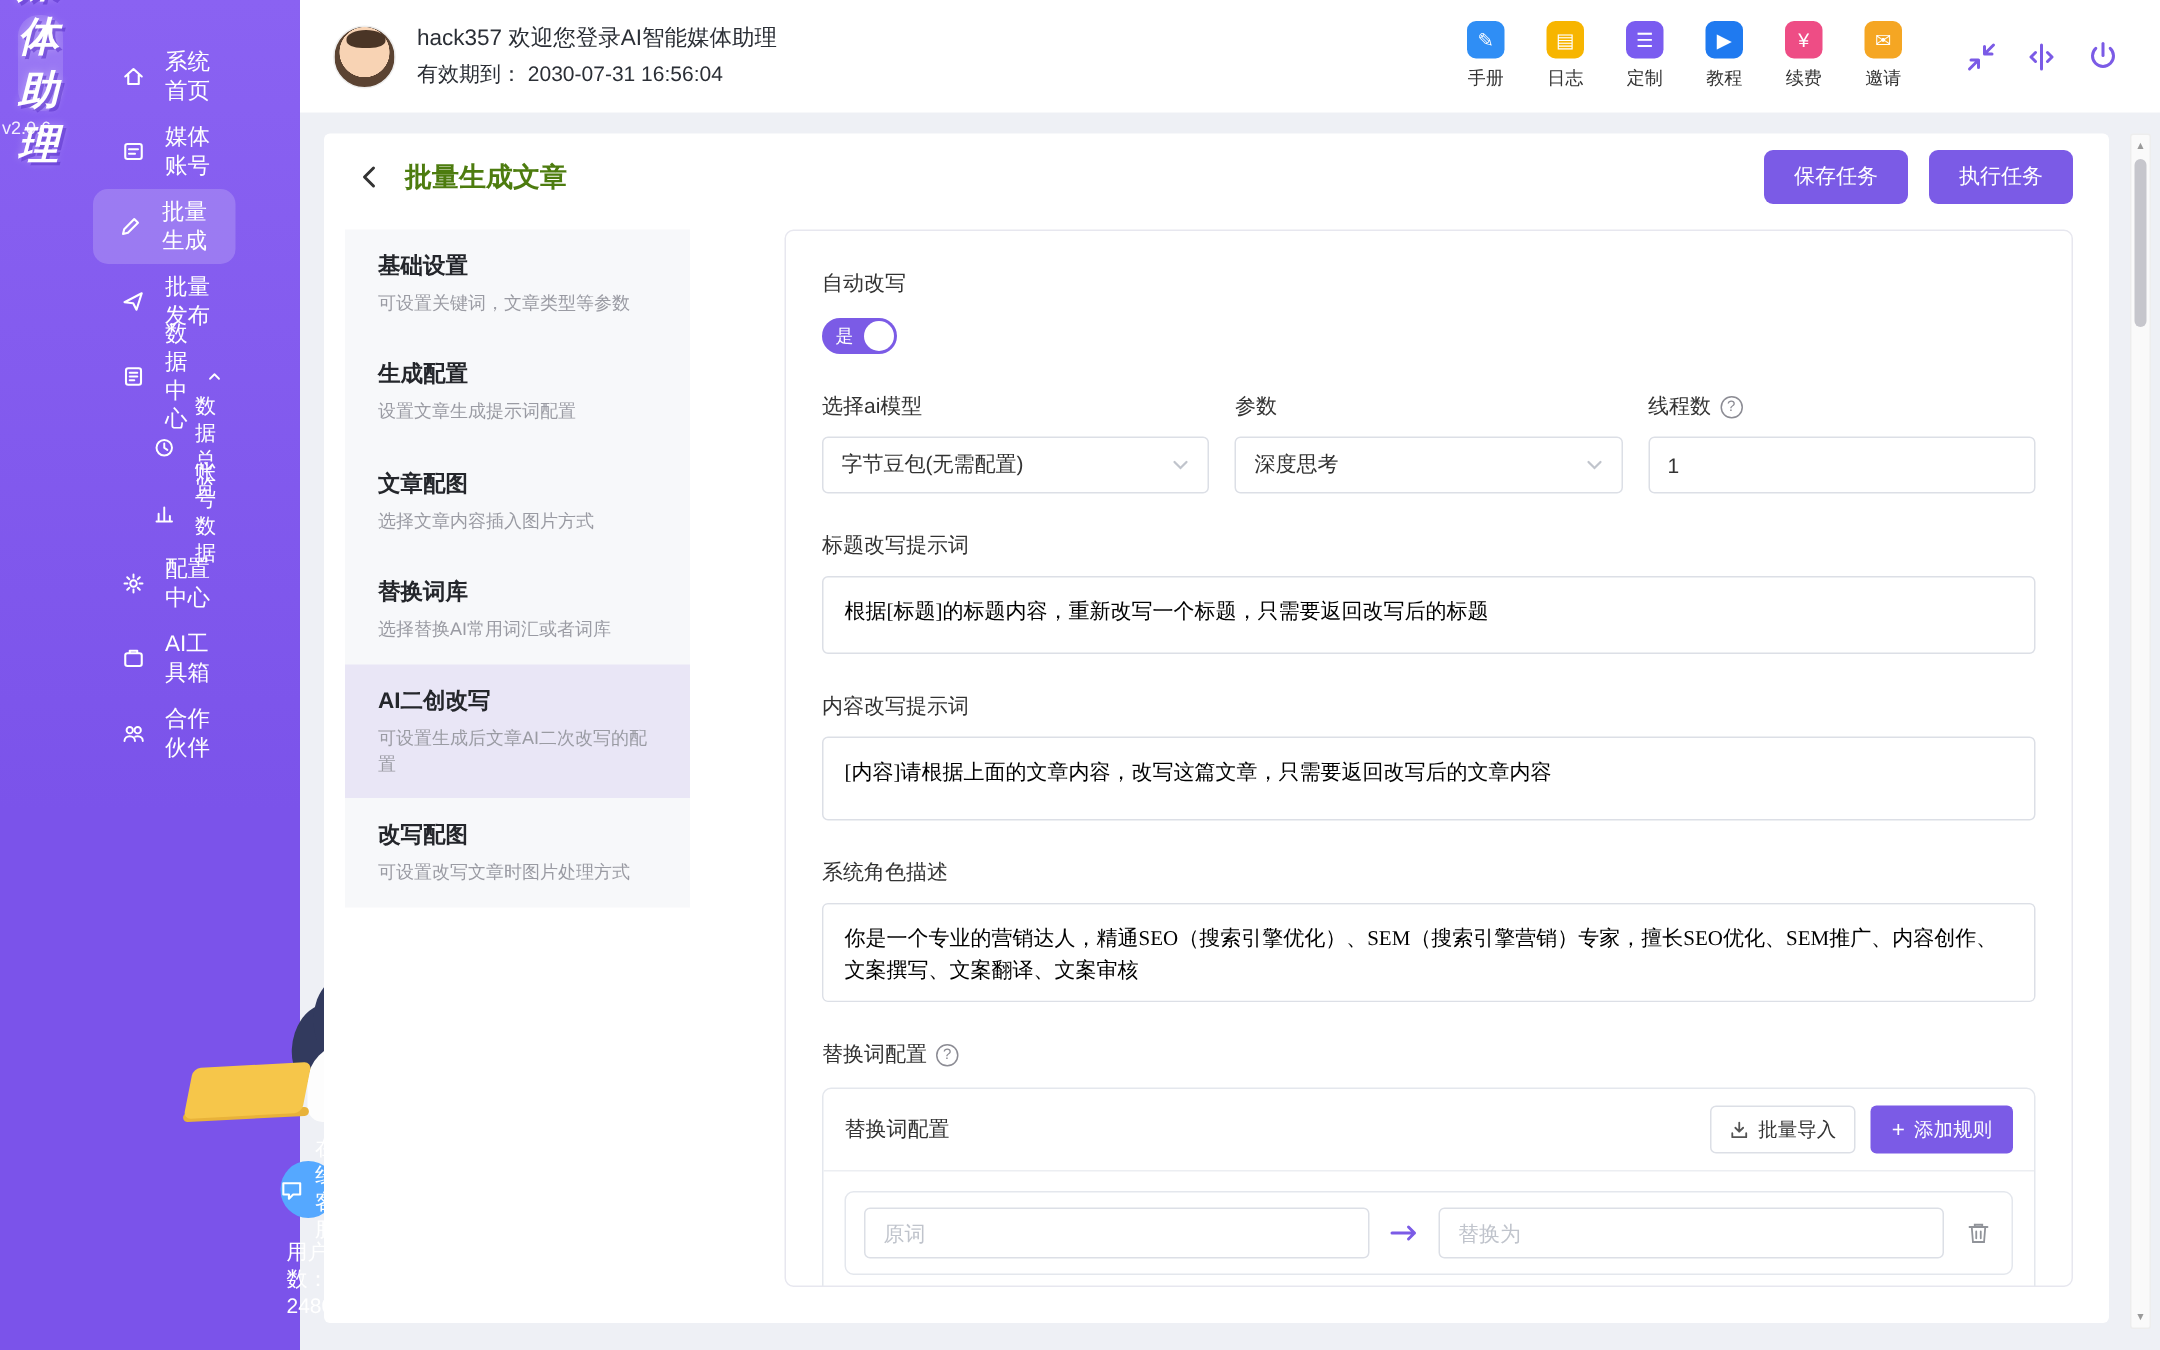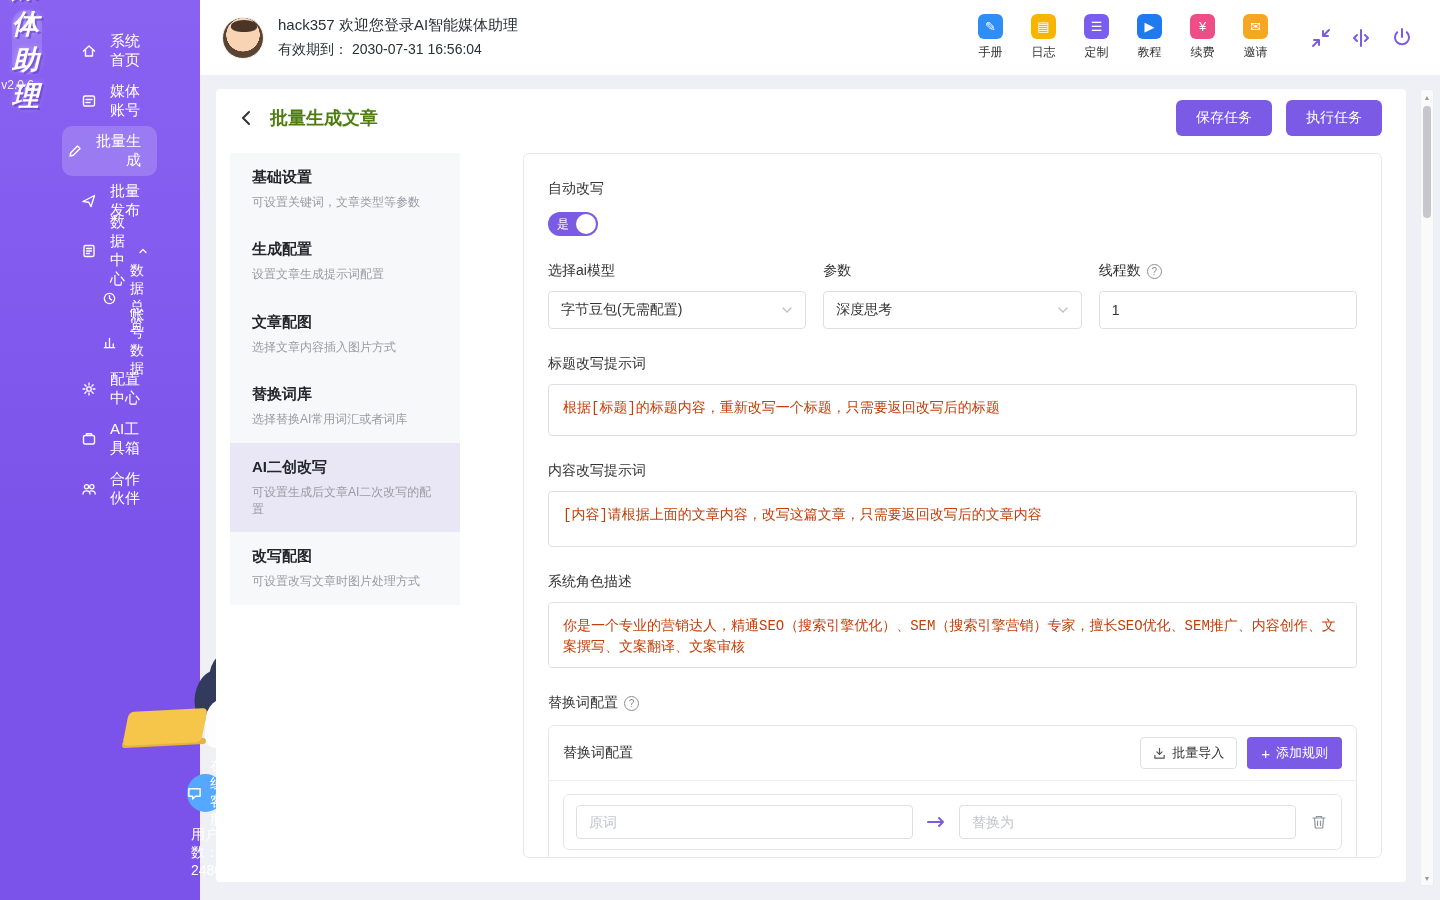--- a/index.html
+++ b/index.html
@@ -11,21 +11,21 @@
   .sidebar { width:200px; flex:0 0 200px; background:linear-gradient(180deg,#8a62f2 0%,#7b53ea 60%,#7b53ea 100%);
              color:#fff; display:flex; flex-direction:row; position:relative; }
   .logo-area { padding:10px 12px 0 12px; position:relative; height:104px; }
   .logo-box { background:rgba(255,255,255,0.14); border-radius:14px; height:64px; display:flex; align-items:center; justify-content:center; }
   .logo-text { font-size:27px; font-weight:bold; font-style:italic; letter-spacing:3px; color:#fff;
                text-shadow:2px 2px 0 rgba(90,50,200,0.55), 0 0 6px rgba(255,255,255,0.35); }
   .version { position:absolute; right:20px; top:78px; font-size:12px; color:rgba(255,255,255,0.9); }
   .menu { margin-top:26px; }
   .menu-item { height:50px; display:flex; align-items:center; gap:12px; padding:0 16px 0 26px; font-size:15px; cursor:pointer; }
   .menu-item.sub { height:44px; padding-left:46px; font-size:14px; }
-  .menu-item.active { background:rgba(255,255,255,0.18); border-radius:10px; margin:0 8px; padding-left:4px;text-align:right; }
+  .menu-item.active { background:rgba(255,255,255,0.18); border-radius:10px; margin:0 8px; padding-left:16px; }
   .mi-icon { width:18px; height:18px; display:flex; align-items:center; justify-content:center; flex:0 0 18px; }
   .mi-chevron { margin-left:auto; display:flex; }
   .sidebar-bottom { margin-top:auto; padding-bottom:16px; }
   .illustration { position:relative; height:150px; width:100%; }
   .il-hairback { position:absolute; left:44px; bottom:58px; width:62px; height:66px; background:#323a5e; border-radius:50% 50% 46% 46%; }
   .il-hairflow { position:absolute; left:30px; bottom:48px; width:34px; height:52px; background:#323a5e; border-radius:50% 30% 50% 60%; transform:rotate(18deg); }
   .il-face { position:absolute; left:56px; bottom:68px; width:34px; height:34px; background:#f2a97e; border-radius:50%; }
   .il-fringe { position:absolute; left:52px; bottom:88px; width:42px; height:22px; background:#323a5e; border-radius:50% 50% 40% 40%; }
   .il-body { position:absolute; left:40px; bottom:22px; width:64px; height:52px; background:#fdfdfd; border-radius:26px 26px 10px 10px; }
   .il-laptop { position:absolute; right:42px; bottom:26px; width:78px; height:34px; background:#f6c64a; border-radius:5px; transform:skewX(-14deg) rotate(-3deg); }
@@ -75,21 +75,21 @@
   .toggle-text { position:absolute; left:9px; top:4px; font-size:12px; color:#fff; }
   .toggle-knob { position:absolute; right:2px; top:2px; width:20px; height:20px; background:#fff; border-radius:50%; }
   .field-row { display:flex; gap:17px; margin-top:26px; }
   .field { flex:1; min-width:0; }
   .control { margin-top:11px; height:38px; border:1px solid #dcdfe6; border-radius:4px; background:#fff; display:flex;
              align-items:center; padding:0 12px; font-size:14px; color:#333; cursor:pointer; }
   .control .chev { margin-left:auto; display:flex; }
   .text-input { margin-top:11px; width:100%; height:38px; border:1px solid #dcdfe6; border-radius:4px; padding:0 12px; font-size:14px; color:#333; font-family:inherit; }
   .section { margin-top:26px; }
   .f-textarea { margin-top:11px; width:100%; border:1px solid #dcdfe6; border-radius:4px; padding:13px 14px; font-size:14px;
-                color:#c2410c; resize:none; font-family:Liberation Mono, monospace; line-height:1.5; display:block; }
+                color:#000000; resize:none; font-family:Liberation Serif, serif; line-height:1.5; display:block; }
   .ta-1 { height:52px; } .ta-2 { height:56px; } .ta-3 { height:66px; }
   .replace-panel { margin-top:13px; border:1px solid #e4e7ed; border-radius:6px; }
   .rp-header { display:flex; align-items:center; padding:11px 14px; }
   .rp-title { font-size:14px; color:#333; }
   .rp-actions { margin-left:auto; display:flex; gap:10px; }
   .btn-outline { display:flex; align-items:center; gap:6px; border:1px solid #dcdfe6; background:#fff; border-radius:4px;
                  padding:6px 12px; font-size:13px; color:#333; cursor:pointer; font-family:inherit; }
   .btn-add { display:flex; align-items:center; gap:6px; background:#7b5be6; color:#fff; border:none; border-radius:4px;
              padding:6px 14px; font-size:13px; cursor:pointer; font-family:inherit; }
   .btn-add .plus { font-size:15px; line-height:1; }

